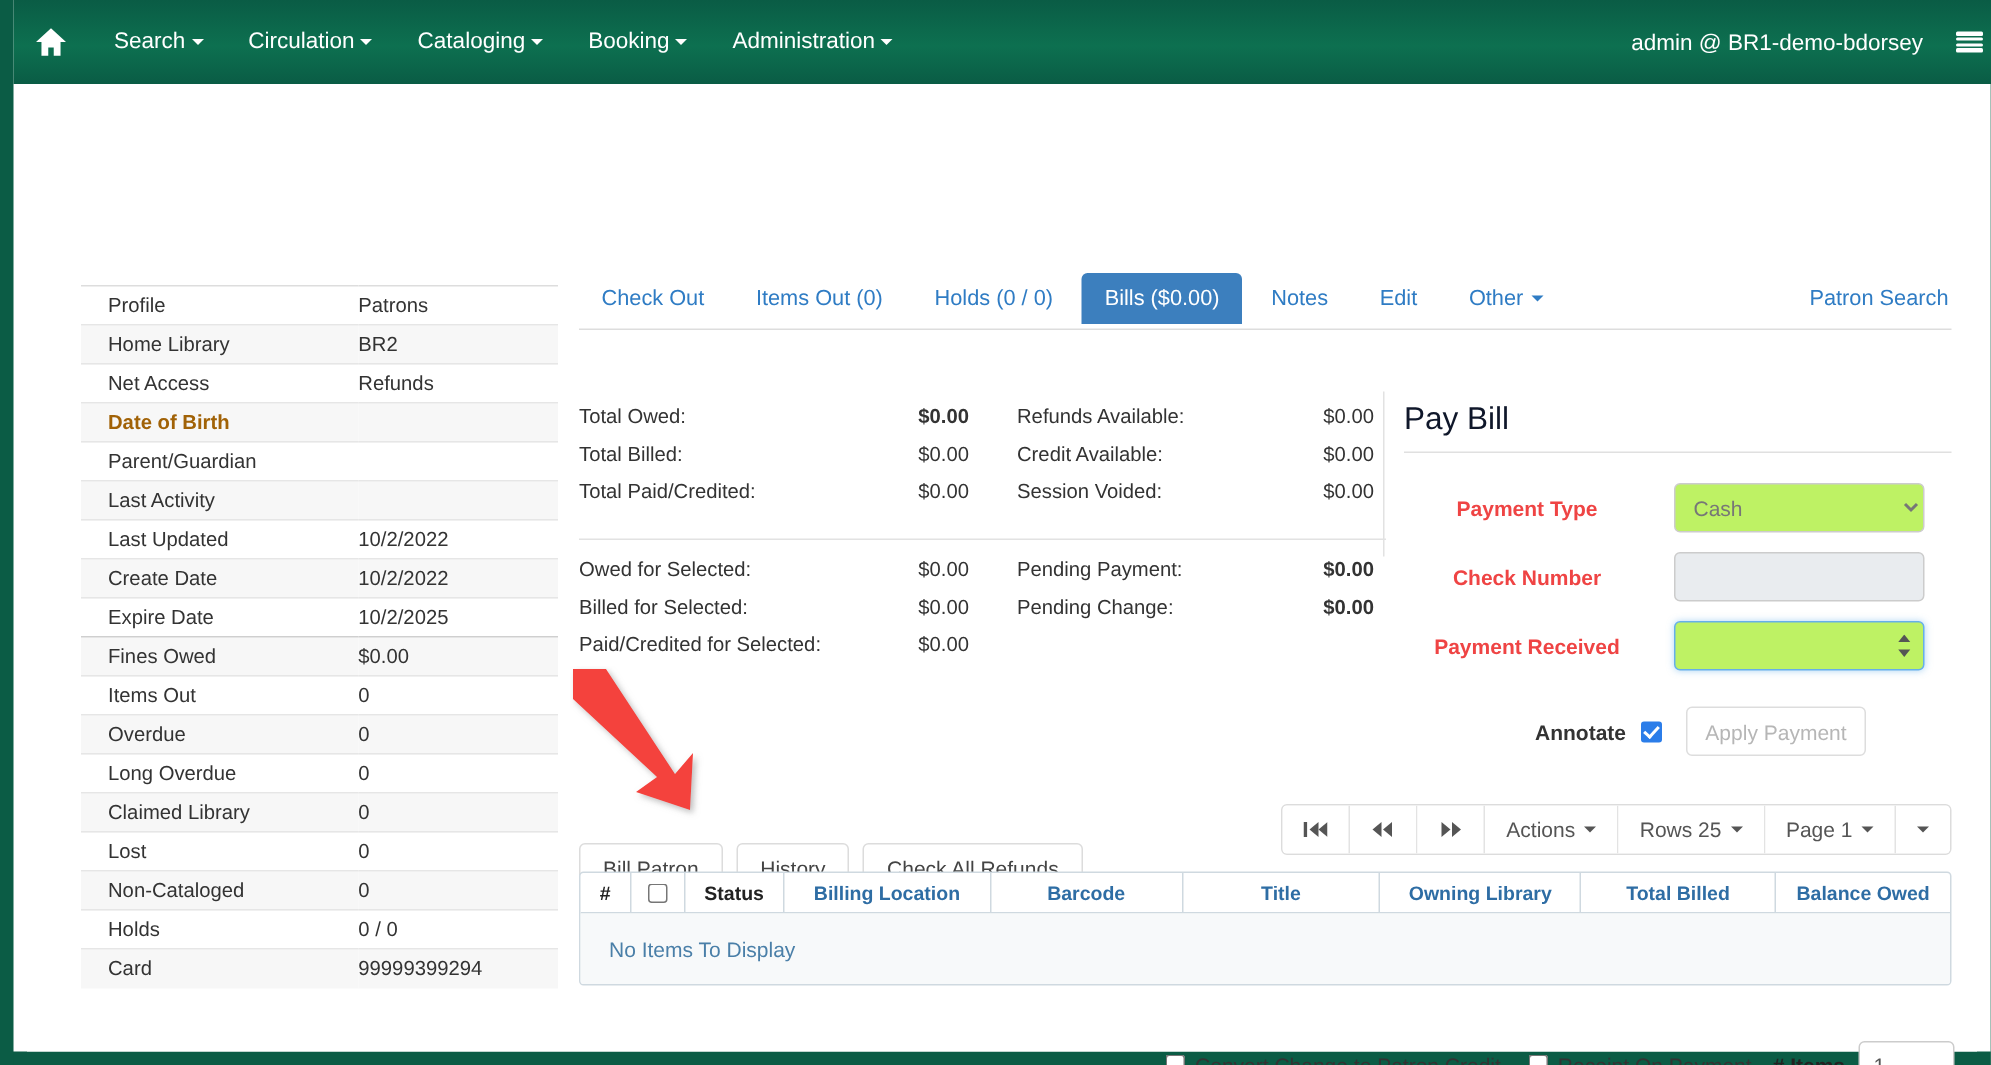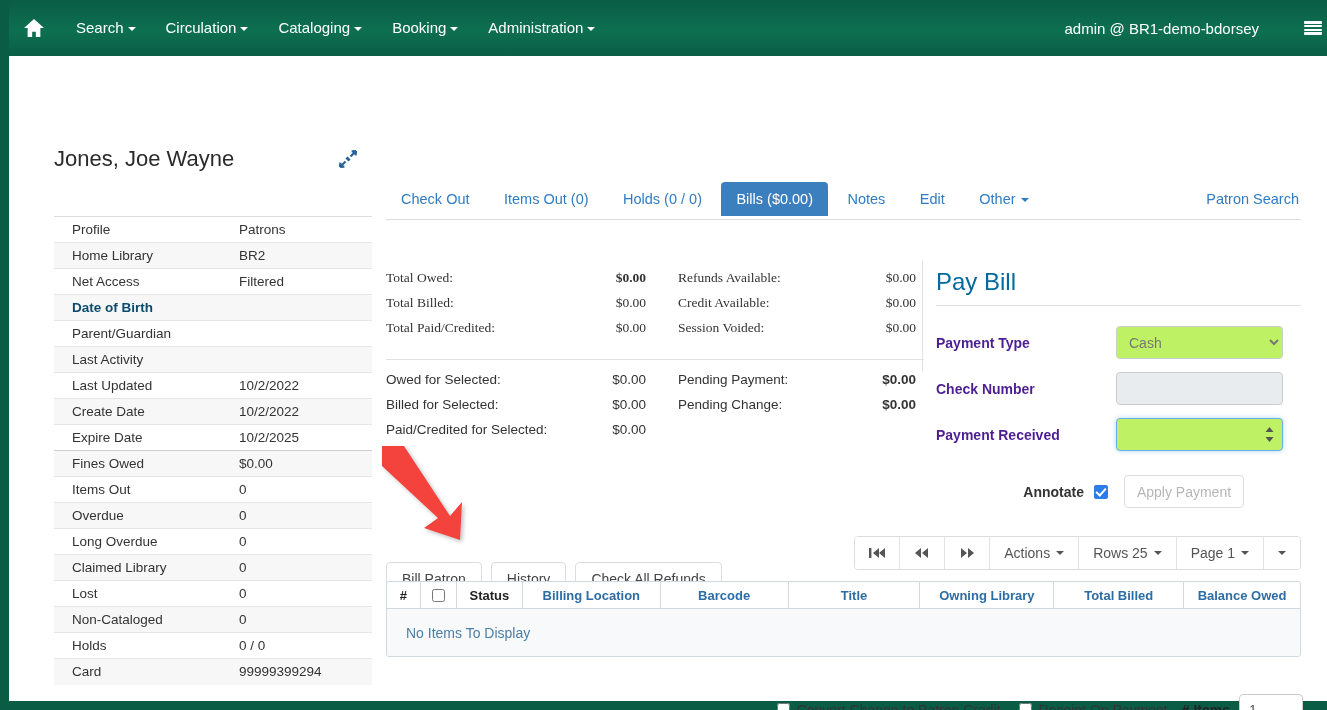--- a/index.html
+++ b/index.html
@@ -28,74 +28,74 @@
   .nav-item {
     color:#ffffff; font-size:15px; padding:0 15px; white-space:nowrap;
     cursor:pointer; line-height:56px;
   }
   .caret {
     display:inline-block; width:0; height:0; margin-left:4px;
     border-left:4px solid transparent; border-right:4px solid transparent;
     border-top:4px solid #ffffff; vertical-align:middle;
   }
   .nav-right {
-    margin-left:auto; display:flex; align-items:center; margin-right:14px;gap:23px;
+    margin-left:auto; display:flex; align-items:center; margin-right:14px;
   }
   .nav-user { font-size:15px; color:#fff; margin-right:22px; white-space:nowrap;}
   .hamburger { display:flex; flex-direction:column; justify-content:space-between; width:18px; height:14px; cursor:pointer;}
   .hamburger i { display:block; height:2.6px; background:#fff; border-radius:1px; }
 
   
   .content { position:absolute; left:9px; top:56px; width:1309px; height:645px; background:#fff; }
 
   
   .sidebar { position:absolute; left:36px; top:90px; width:318px; }
   .patron-name-row { display:flex; align-items:center; justify-content:space-between; padding-right:14px;}
   .patron-name { font-size:22px; color:#2b2b2b; font-weight:400; }
   .collapse-icon { width:20px; height:20px; }
   .summary-table { width:100%; border-collapse:collapse; margin-top:44px; font-size:13.5px; color:#333; }
   .summary-table tr { height:26px;margin-top:33px; }
   .summary-table tr.alt { background:#f7f7f7; }
   .summary-table td { padding:5px 6px 5px 18px; border-top:1px solid #e6e6e6; vertical-align:top; }
   .summary-table td.val { padding-left:0; }
   .summary-table tr:first-child td { border-top:1px solid #ddd; }
-  .lbl-alert { color:#0c4a6e; font-weight:bold; }
+  .lbl-alert { color:#a16207; font-weight:bold; }
   .sep-row td { border-top:1px solid #cfcfcf !important; }
 
   
   .tabs { position:absolute; left:368px; top:126px; width:915px; height:38px; border-bottom:1px solid #ddd; }
   .tab {
     display:inline-block; font-size:14.5px; color:#2f7cc4; padding:9px 15px;
     border-radius:4px 4px 0 0; cursor:pointer; text-decoration:none;
   }
   .tab.active { background:#3c7fbe; color:#ffffff; }
   .tab-right { position:absolute; right:0; top:0; font-size:14.5px; color:#2f7cc4; padding:9px 2px; cursor:pointer;}
   .caret-blue {
     display:inline-block; width:0; height:0; margin-left:5px;
     border-left:4px solid transparent; border-right:4px solid transparent;
     border-top:4px solid #2f7cc4; vertical-align:middle;
   }
 
   
-  .bill-summary { position:absolute; left:368px; top:212px; width:538px; font-size:13.5px; color:#333;font-family:Liberation Serif, serif; }
+  .bill-summary { position:absolute; left:368px; top:212px; width:538px; font-size:13.5px; color:#333; }
   .bs-grid { display:grid; grid-template-columns: 170px 90px 180px 90px; row-gap:5px; }
   .bs-grid div { line-height:20px; }
   .bs-amt { text-align:right; }
   .bold { font-weight:bold; }
   .bs-divider { position:absolute; left:368px; top:303px; width:538px; height:1px; background:#e2e2e2; }
   .bill-summary2 { position:absolute; left:368px; top:314px; width:538px; font-size:13.5px; color:#333; }
 
   .vdivider { position:absolute; left:904px; top:205px; width:1px; height:110px; background:#e2e2e2; }
 
   
   .paybill { position:absolute; left:918px; top:212px; width:365px; }
-  .paybill h3 { font-size:24px; font-weight:400; color:#0369a1; margin:0 0 9px 0; }
+  .paybill h3 { font-size:21px; font-weight:400; color:#0f172a; margin:0 0 9px 0; }
   .paybill-hr { height:1px; background:#e0e0e0; width:100%; margin-bottom:20px;}
   .pb-row { display:flex; align-items:center; margin-bottom:13px; }
-  .pb-label { width:180px; text-align:left; font-weight:bold; font-size:14px; color:#4c1d95; padding-right:16px;}
+  .pb-label { width:180px; text-align:center; font-weight:bold; font-size:14px; color:#ef4444; padding-right:16px;}
   .pb-field { flex:1; }
   select.pb-input, input.pb-input {
     width:167px; height:33px; border:1px solid #ccc; border-radius:4px;
     font-size:14px; color:#777; padding:3px 8px; background:#bef264;
     font-family:"Liberation Sans", sans-serif;
   }
   input.pb-input.disabled { background:#e9ecef; }
   .spin-wrap { position:relative; width:167px; }
   input.pb-input.focus { border:1px solid #66afe9; box-shadow:0 0 5px rgba(102,175,233,.5); color:#333;}
   .spinner { position:absolute; right:9px; top:9px; width:9px; height:15px; }
@@ -188,43 +188,33 @@
           <i></i>
           <i></i>
           <i></i>
         </div>
     </div>
   </div>
 
   <div class="content">
 
     <div class="sidebar">
-      <div class="patron-name-row">
-        <div class="patron-name">Jones, Joe Wayne</div>
-        <div class="collapse-icon">
-          <svg width="20" height="20" viewBox="0 0 20 20">
-            <path d="M18 2 L12.5 7.5 M18 2 L13.6 2.4 M18 2 L17.6 6.4" stroke="#2a6496" stroke-width="2.2" fill="none"></path>
-            <path d="M2 18 L7.5 12.5 M2 18 L6.4 17.6 M2 18 L2.4 13.6" stroke="#2a6496" stroke-width="2.2" fill="none"></path>
-            <path d="M8.5 8.5 L11.5 11.5" stroke="#2a6496" stroke-width="3" fill="none"></path>
-          </svg>
-        </div>
-      </div>
       <table class="summary-table">
         <tbody id="summary-body">
             <tr>
               <td>Profile</td>
               <td class="val">Patrons</td>
             </tr>
             <tr class="alt">
               <td>Home Library</td>
               <td class="val">BR2</td>
             </tr>
             <tr>
               <td>Net Access</td>
-              <td class="val">Filtered</td>
+              <td class="val">Refunds</td>
             </tr>
             <tr class="alt">
               <td class="lbl-alert">Date of Birth</td>
               <td class="val"></td>
             </tr>
             <tr>
               <td>Parent/Guardian</td>
               <td class="val"></td>
             </tr>
             <tr class="alt">

